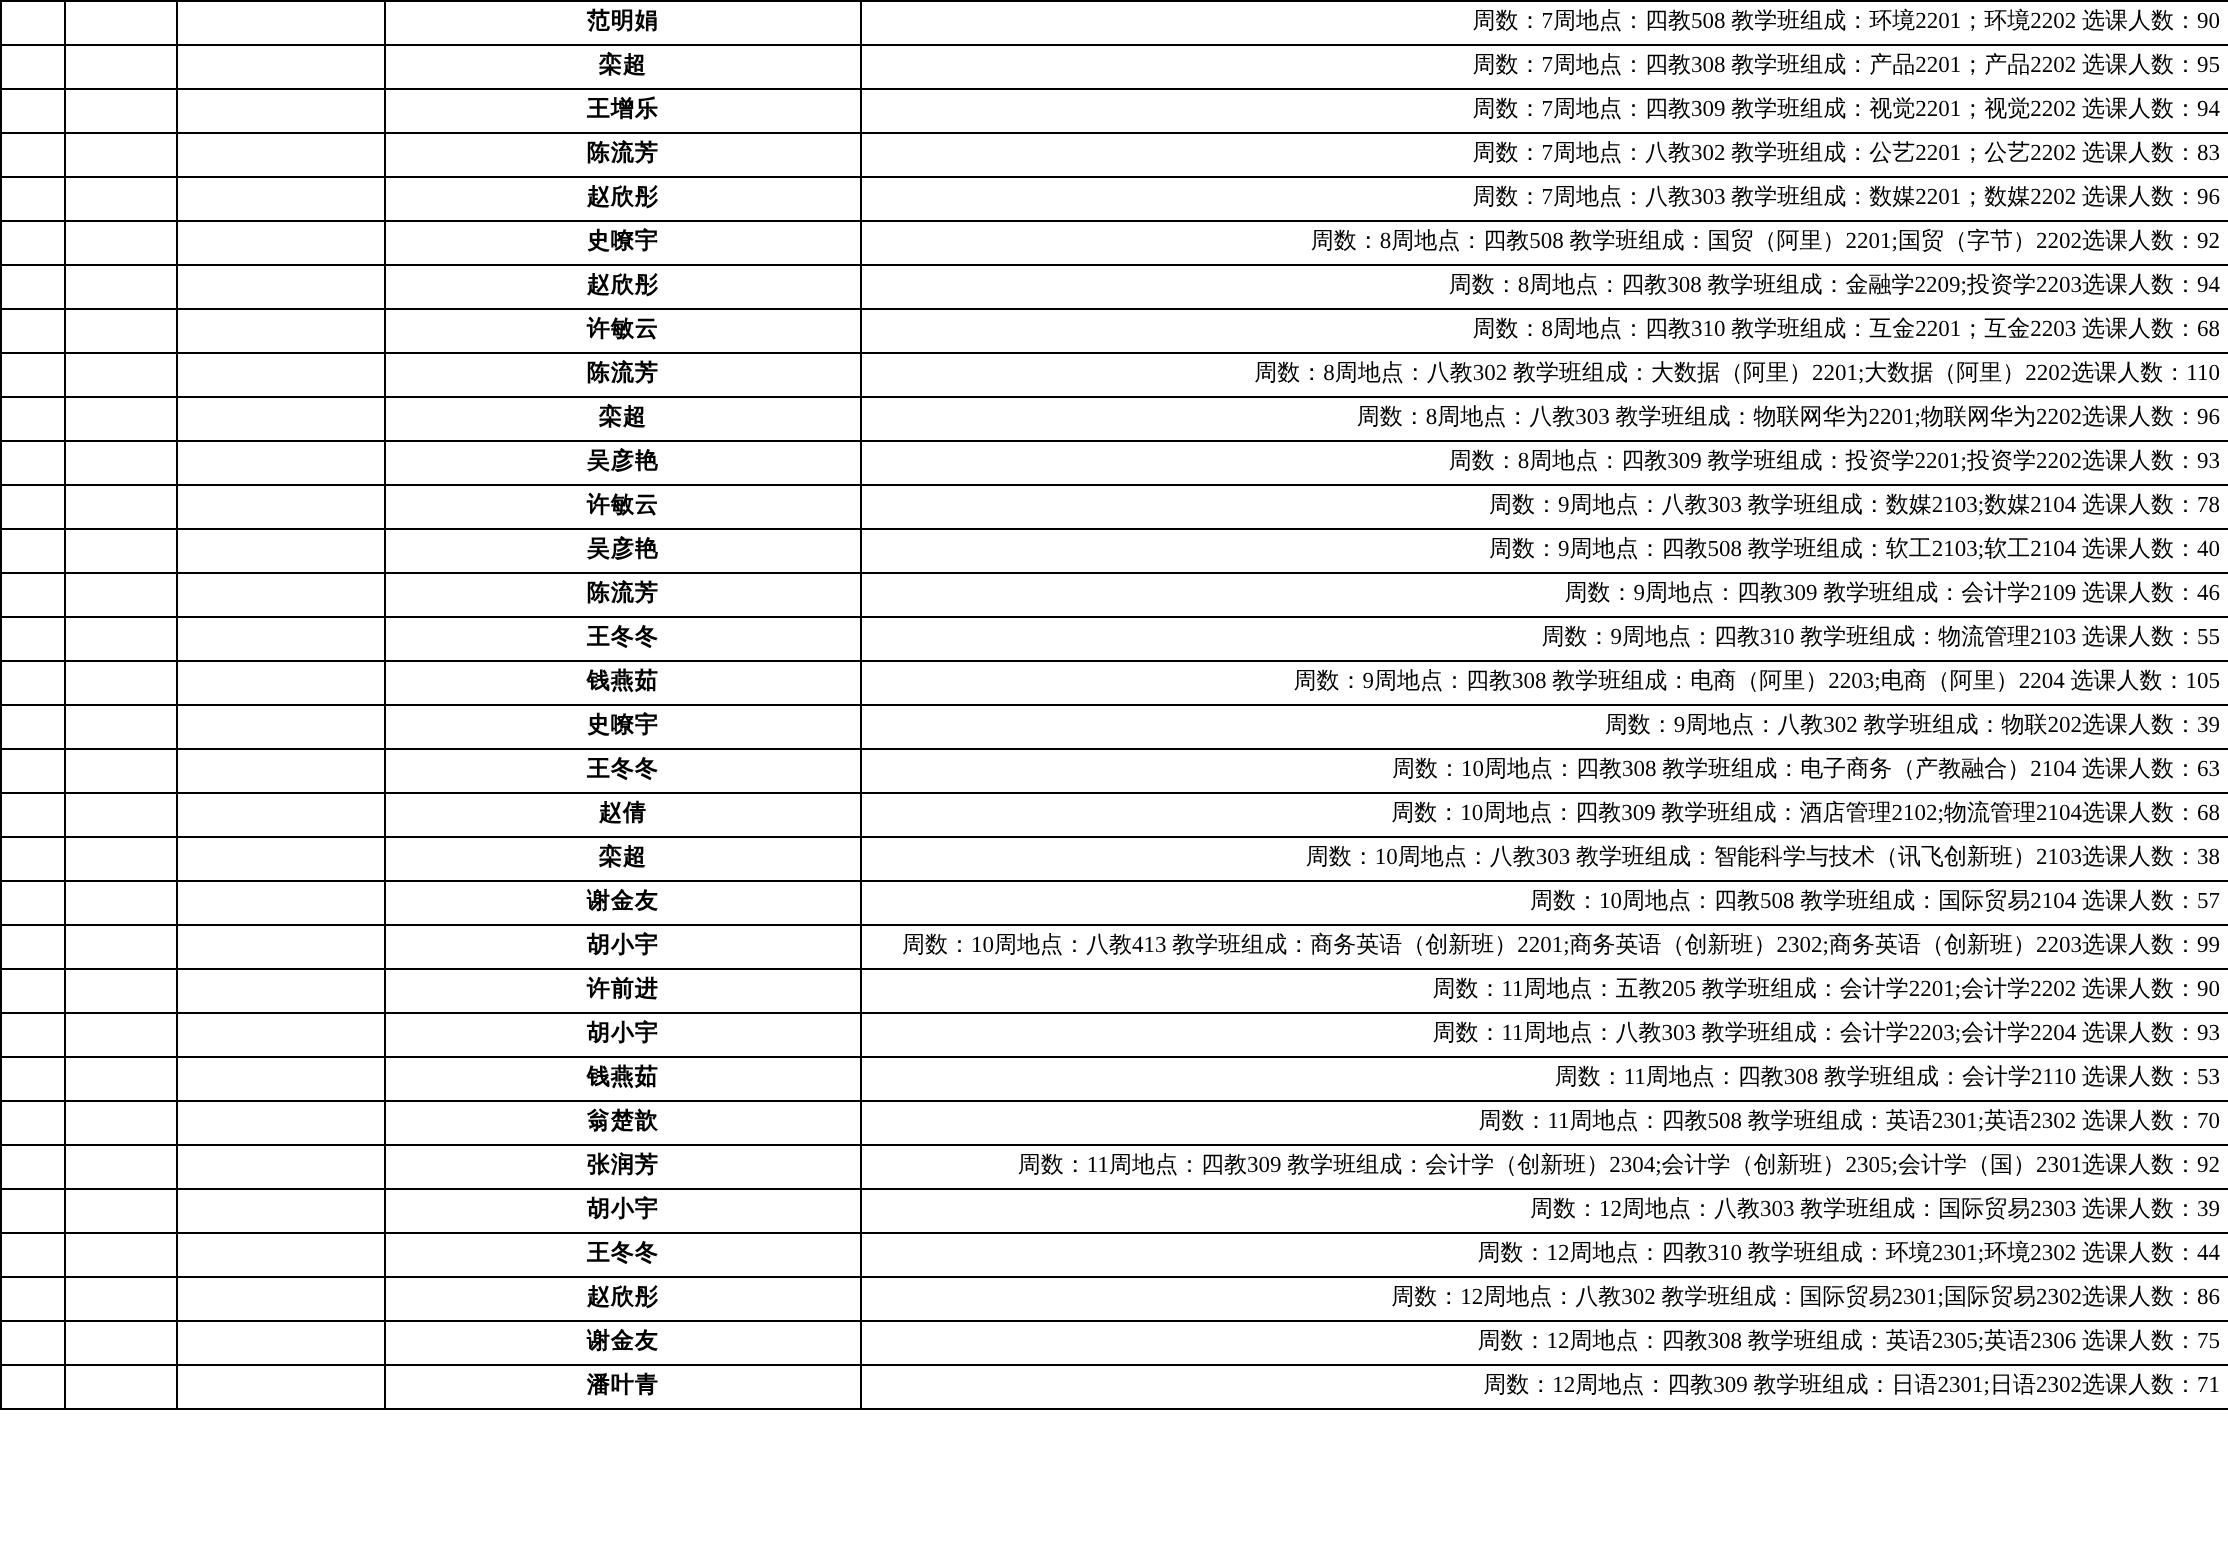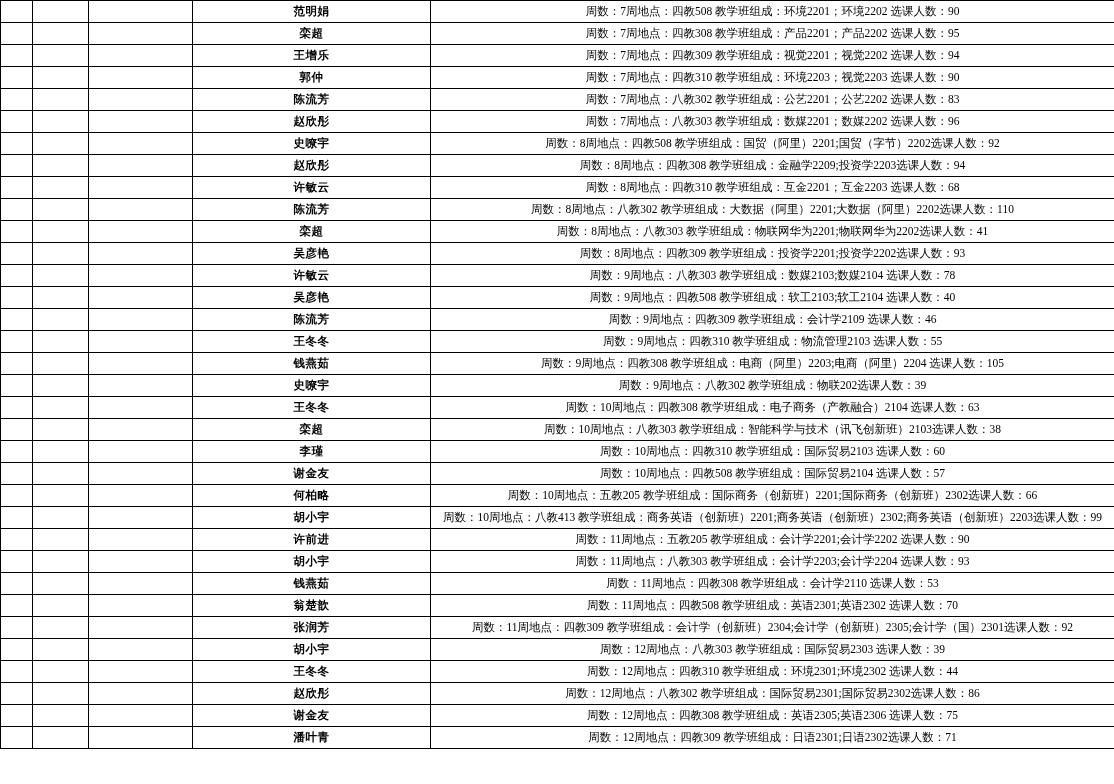--- a/index.html
+++ b/index.html
@@ -49,21 +49,21 @@
   td.col-a { border-left: 1px solid #000; border-right: 1px solid #000; }
   td.col-b { border-left: none; border-right: 1px solid #000; }
   td.col-c { border-left: none; border-right: 1px solid #000; }
   td.name {
     text-align: center;
     font-weight: bold;
     font-size: 12.5px;
     letter-spacing: 0.5px;
   }
   td.detail {
-    text-align: center;
+    text-align: right;
     padding-left: 6px;
     font-size: 11px;
   }
 </style>
 </head>
 <body>
 
 <div class="sheet">
   <table class="grid">
     <colgroup>
@@ -92,27 +92,20 @@
           <td class="col-a"></td>
           <td class="col-b"></td>
           <td class="col-c"></td>
           <td class="name">王增乐</td>
           <td class="detail">周数：7周地点：四教309 教学班组成：视觉2201；视觉2202 选课人数：94</td>
         </tr>
         <tr>
           <td class="col-a"></td>
           <td class="col-b"></td>
           <td class="col-c"></td>
-          <td class="name">郭仲</td>
-          <td class="detail">周数：7周地点：四教310 教学班组成：环境2203；视觉2203 选课人数：90</td>
-        </tr>
-        <tr>
-          <td class="col-a"></td>
-          <td class="col-b"></td>
-          <td class="col-c"></td>
           <td class="name">陈流芳</td>
           <td class="detail">周数：7周地点：八教302 教学班组成：公艺2201；公艺2202 选课人数：83</td>
         </tr>
         <tr>
           <td class="col-a"></td>
           <td class="col-b"></td>
           <td class="col-c"></td>
           <td class="name">赵欣彤</td>
           <td class="detail">周数：7周地点：八教303 教学班组成：数媒2201；数媒2202 选课人数：96</td>
         </tr>
@@ -142,21 +135,21 @@
           <td class="col-b"></td>
           <td class="col-c"></td>
           <td class="name">陈流芳</td>
           <td class="detail">周数：8周地点：八教302 教学班组成：大数据（阿里）2201;大数据（阿里）2202选课人数：110</td>
         </tr>
         <tr>
           <td class="col-a"></td>
           <td class="col-b"></td>
           <td class="col-c"></td>
           <td class="name">栾超</td>
-          <td class="detail">周数：8周地点：八教303 教学班组成：物联网华为2201;物联网华为2202选课人数：41</td>
+          <td class="detail">周数：8周地点：八教303 教学班组成：物联网华为2201;物联网华为2202选课人数：96</td>
         </tr>
         <tr>
           <td class="col-a"></td>
           <td class="col-b"></td>
           <td class="col-c"></td>
           <td class="name">吴彦艳</td>
           <td class="detail">周数：8周地点：四教309 教学班组成：投资学2201;投资学2202选课人数：93</td>
         </tr>
         <tr>
           <td class="col-a"></td>
@@ -204,43 +197,36 @@
           <td class="col-a"></td>
           <td class="col-b"></td>
           <td class="col-c"></td>
           <td class="name">王冬冬</td>
           <td class="detail">周数：10周地点：四教308 教学班组成：电子商务（产教融合）2104 选课人数：63</td>
         </tr>
         <tr>
           <td class="col-a"></td>
           <td class="col-b"></td>
           <td class="col-c"></td>
+          <td class="name">赵倩</td>
+          <td class="detail">周数：10周地点：四教309 教学班组成：酒店管理2102;物流管理2104选课人数：68</td>
+        </tr>
+        <tr>
+          <td class="col-a"></td>
+          <td class="col-b"></td>
+          <td class="col-c"></td>
           <td class="name">栾超</td>
           <td class="detail">周数：10周地点：八教303 教学班组成：智能科学与技术（讯飞创新班）2103选课人数：38</td>
         </tr>
         <tr>
           <td class="col-a"></td>
           <td class="col-b"></td>
           <td class="col-c"></td>
-          <td class="name">李瑾</td>
-          <td class="detail">周数：10周地点：四教310 教学班组成：国际贸易2103 选课人数：60</td>
-        </tr>
-        <tr>
-          <td class="col-a"></td>
-          <td class="col-b"></td>
-          <td class="col-c"></td>
           <td class="name">谢金友</td>
           <td class="detail">周数：10周地点：四教508 教学班组成：国际贸易2104 选课人数：57</td>
-        </tr>
-        <tr>
-          <td class="col-a"></td>
-          <td class="col-b"></td>
-          <td class="col-c"></td>
-          <td class="name">何柏略</td>
-          <td class="detail">周数：10周地点：五教205 教学班组成：国际商务（创新班）2201;国际商务（创新班）2302选课人数：66</td>
         </tr>
         <tr>
           <td class="col-a"></td>
           <td class="col-b"></td>
           <td class="col-c"></td>
           <td class="name">胡小宇</td>
           <td class="detail">周数：10周地点：八教413 教学班组成：商务英语（创新班）2201;商务英语（创新班）2302;商务英语（创新班）2203选课人数：99</td>
         </tr>
         <tr>
           <td class="col-a"></td>

